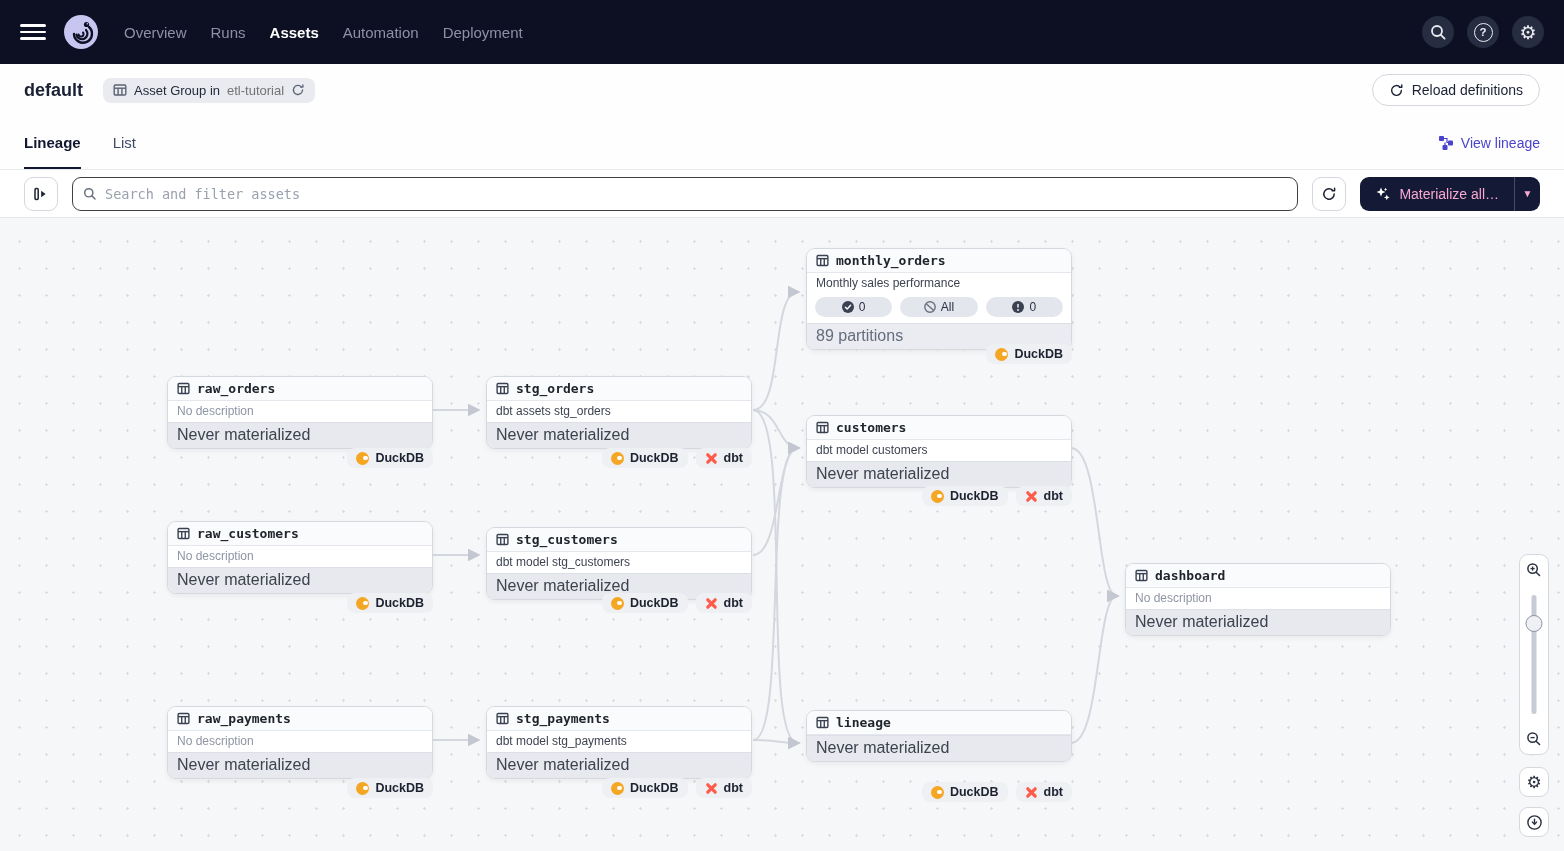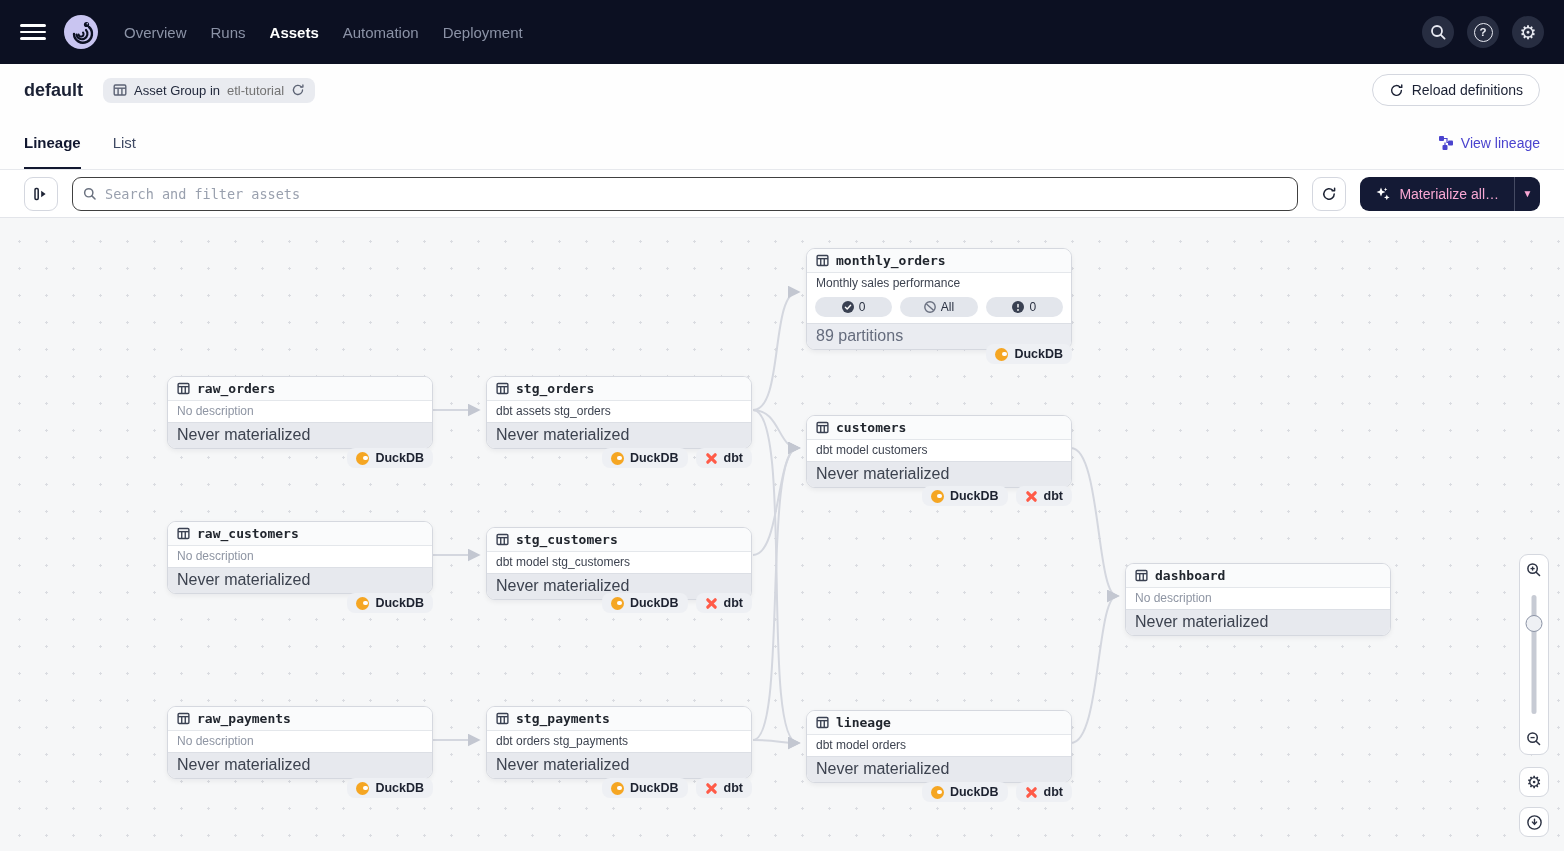--- a/index.html
+++ b/index.html
@@ -459,21 +459,21 @@
       <span class="tbl">
           <svg width="13" height="13" viewBox="0 0 14 14">
             <rect x="1.2" y="1.6" width="11.6" height="10.8" rx="1.2" fill="none" stroke="currentColor" stroke-width="1.5"></rect>
             <line x1="1.2" y1="5" x2="12.8" y2="5" stroke="currentColor" stroke-width="1.5"></line>
             <line x1="5.1" y1="5" x2="5.1" y2="12.4" stroke="currentColor" stroke-width="1.5"></line>
             <line x1="8.9" y1="5" x2="8.9" y2="12.4" stroke="currentColor" stroke-width="1.5"></line>
           </svg>
         </span>
       <span>stg_payments</span>
     </div>
-    <div class="n-desc">dbt orders stg_payments</div>
+    <div class="n-desc">dbt model stg_payments</div>
     <div class="n-foot">Never materialized</div>
   </div>
   <div class="badge-row" style="left:486px; top:560px;">
     <span class="kind-badge">
         <span class="duck"></span>
         <span>DuckDB</span>
       </span>
     <span class="kind-badge">
         <svg width="13" height="13" viewBox="0 0 14 14">
           <g stroke="#ff5b48" stroke-width="3.4" stroke-linecap="round">
@@ -490,21 +490,20 @@
       <span class="tbl">
           <svg width="13" height="13" viewBox="0 0 14 14">
             <rect x="1.2" y="1.6" width="11.6" height="10.8" rx="1.2" fill="none" stroke="currentColor" stroke-width="1.5"></rect>
             <line x1="1.2" y1="5" x2="12.8" y2="5" stroke="currentColor" stroke-width="1.5"></line>
             <line x1="5.1" y1="5" x2="5.1" y2="12.4" stroke="currentColor" stroke-width="1.5"></line>
             <line x1="8.9" y1="5" x2="8.9" y2="12.4" stroke="currentColor" stroke-width="1.5"></line>
           </svg>
         </span>
       <span>lineage</span>
     </div>
-    <div class="n-desc">dbt model orders</div>
     <div class="n-foot">Never materialized</div>
   </div>
   <div class="badge-row" style="left:806px; top:564px;">
     <span class="kind-badge">
         <span class="duck"></span>
         <span>DuckDB</span>
       </span>
     <span class="kind-badge">
         <svg width="13" height="13" viewBox="0 0 14 14">
           <g stroke="#ff5b48" stroke-width="3.4" stroke-linecap="round">

